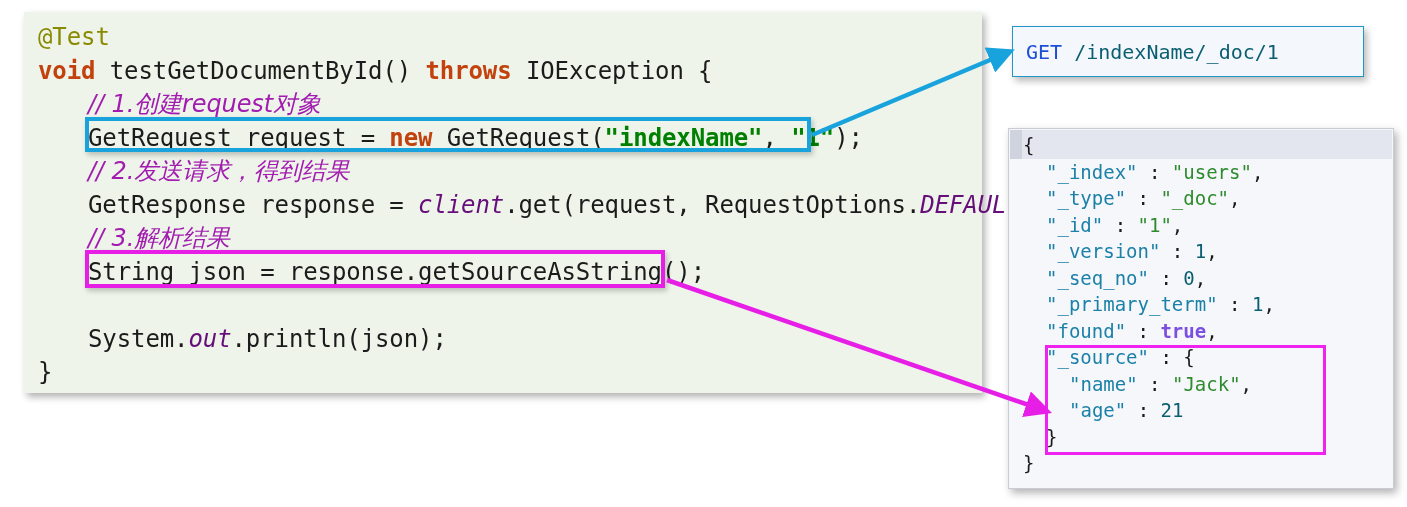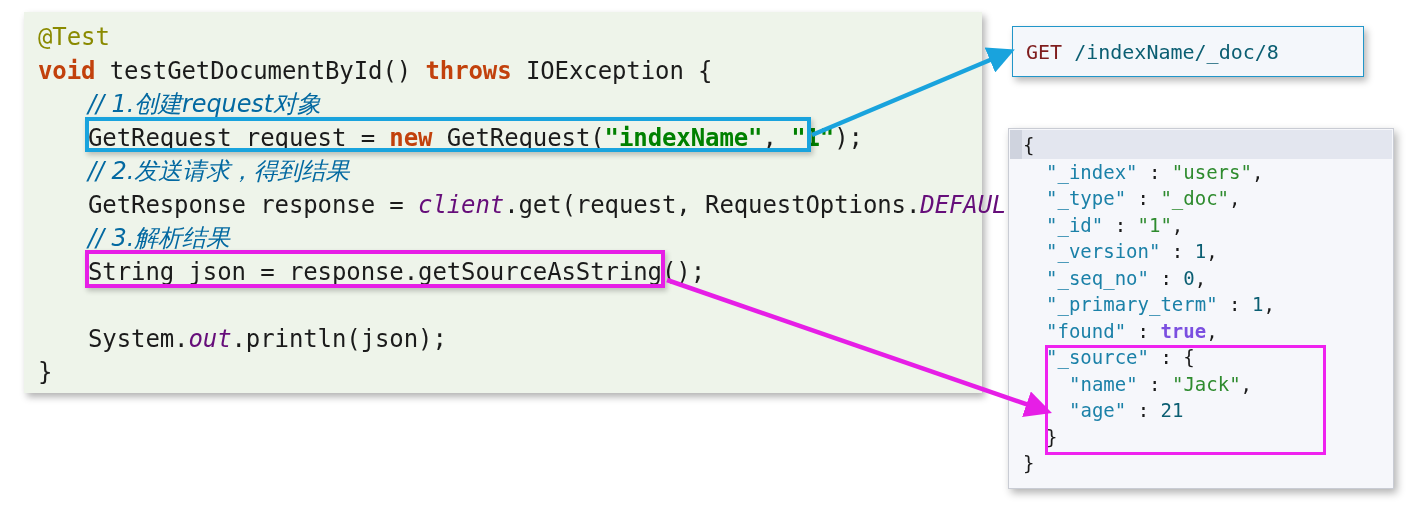--- a/index.html
+++ b/index.html
@@ -20,21 +20,21 @@
     position:absolute;left:14px;top:9px;right:0;
     font-size:24px;line-height:33.5px;
     color:#1b1b1b;white-space:pre;
     letter-spacing:-0.1px;
   }
   .ln{height:33.5px;}
   .anno{color:#8a8a00;}
   .kw{color:#c2410c;font-weight:bold;}
   .str{color:#008000;font-weight:bold;}
   .fld{color:#660e7a;font-weight:normal;font-style:italic;}
-  .cmt{color:#0369a1;font-style:italic;font-family:"DejaVu Sans","Liberation Sans",sans-serif;}
+  .cmt{color:#a21caf;font-style:italic;font-family:"DejaVu Sans","Liberation Sans",sans-serif;}
 
   
   .hl{position:absolute;box-sizing:border-box;background:transparent;}
   #hl-blue{
     left:85px;top:117px;width:726px;height:35px;
     border:4px solid #19a3dd;
     box-shadow:2px 3px 5px rgba(0,0,0,.22);
   }
   #hl-magenta-code{
     left:85px;top:250px;width:580px;height:38px;
@@ -47,21 +47,21 @@
     position:absolute;left:1012px;top:26px;width:352px;height:51px;
     background:#f4f7fb;border:1.6px solid #2196c9;
     box-shadow:3px 4px 7px rgba(0,0,0,.28);
     box-sizing:border-box;
     display:flex;align-items:center;
   }
   #get-text{
     padding-left:13px;font-size:20px;white-space:pre;
     font-family:"DejaVu Sans Mono","Liberation Mono",monospace;
   }
-  .http-verb{color:#7f1d1d;}
+  .http-verb{color:#1d4ed8;}
   .http-path{color:#0b5e72;}
 
   
   #json-panel{
     position:absolute;left:1008px;top:128px;width:386px;height:361px;
     background:#f6f7fb;border:1px solid #c9ccd4;
     box-shadow:3px 4px 8px rgba(0,0,0,.30);
     box-sizing:border-box;overflow:hidden;
   }
   #json-firstline-hl{
@@ -96,21 +96,21 @@
 <body>
 
 <div id="code-panel">
   <div id="code-lines"><div class="ln"><span class="anno">@Test</span></div><div class="ln"><span class="kw">void</span><span> testGetDocumentById() </span><span class="kw">throws</span><span> IOException {</span></div><div class="ln" style="padding-left: 50px;"><span class="cmt">// 1.创建request对象</span></div><div class="ln" style="padding-left: 50px;"><span>GetRequest request = </span><span class="kw">new</span><span> GetRequest(</span><span class="str">"indexName"</span><span>, </span><span class="str">"1"</span><span>);</span></div><div class="ln" style="padding-left: 50px;"><span class="cmt">// 2.发送请求，得到结果</span></div><div class="ln" style="padding-left: 50px;"><span>GetResponse response = </span><span class="fld">client</span><span>.get(request, RequestOptions.</span><span class="fld">DEFAULT</span><span>);</span></div><div class="ln" style="padding-left: 50px;"><span class="cmt">// 3.解析结果</span></div><div class="ln" style="padding-left: 50px;"><span>String json = response.getSourceAsString();</span></div><div class="ln" style="padding-left: 50px;">&nbsp;</div><div class="ln" style="padding-left: 50px;"><span>System.</span><span class="fld">out</span><span>.println(json);</span></div><div class="ln"><span>}</span></div></div>
 </div>
 
 <div class="hl" id="hl-blue" style="border-color: rgb(25, 163, 221);"></div>
 <div class="hl" id="hl-magenta-code" style="border-color: rgb(230, 30, 230);"></div>
 
 <div id="get-box" style="border-color: rgb(33, 150, 201);">
-  <div id="get-text"><span class="http-verb">GET</span><span class="http-path"> /indexName/_doc/8</span></div>
+  <div id="get-text"><span class="http-verb">GET</span><span class="http-path"> /indexName/_doc/1</span></div>
 </div>
 
 <div id="json-panel">
   <div id="json-firstline-hl"></div>
   <div id="json-gutter"></div>
   <div id="json-lines"><div><span class="jpunct">{</span></div><div style="padding-left: 23px;"><span class="jkey">"_index"</span><span class="jpunct"> : </span><span class="jstr">"users"</span><span class="jpunct">,</span></div><div style="padding-left: 23px;"><span class="jkey">"_type"</span><span class="jpunct"> : </span><span class="jstr">"_doc"</span><span class="jpunct">,</span></div><div style="padding-left: 23px;"><span class="jkey">"_id"</span><span class="jpunct"> : </span><span class="jstr">"1"</span><span class="jpunct">,</span></div><div style="padding-left: 23px;"><span class="jkey">"_version"</span><span class="jpunct"> : </span><span class="jnum">1</span><span class="jpunct">,</span></div><div style="padding-left: 23px;"><span class="jkey">"_seq_no"</span><span class="jpunct"> : </span><span class="jnum">0</span><span class="jpunct">,</span></div><div style="padding-left: 23px;"><span class="jkey">"_primary_term"</span><span class="jpunct"> : </span><span class="jnum">1</span><span class="jpunct">,</span></div><div style="padding-left: 23px;"><span class="jkey">"found"</span><span class="jpunct"> : </span><span class="jbool">true</span><span class="jpunct">,</span></div><div style="padding-left: 23px;"><span class="jkey">"_source"</span><span class="jpunct"> : {</span></div><div style="padding-left: 46px;"><span class="jkey">"name"</span><span class="jpunct"> : </span><span class="jstr">"Jack"</span><span class="jpunct">,</span></div><div style="padding-left: 46px;"><span class="jkey">"age"</span><span class="jpunct"> : </span><span class="jnum">21</span></div><div style="padding-left: 23px;"><span class="jpunct">}</span></div><div><span class="jpunct">}</span></div></div>
 </div>
 
 <div id="hl-magenta-json" style="border-color: rgb(239, 34, 239);"></div>
 

